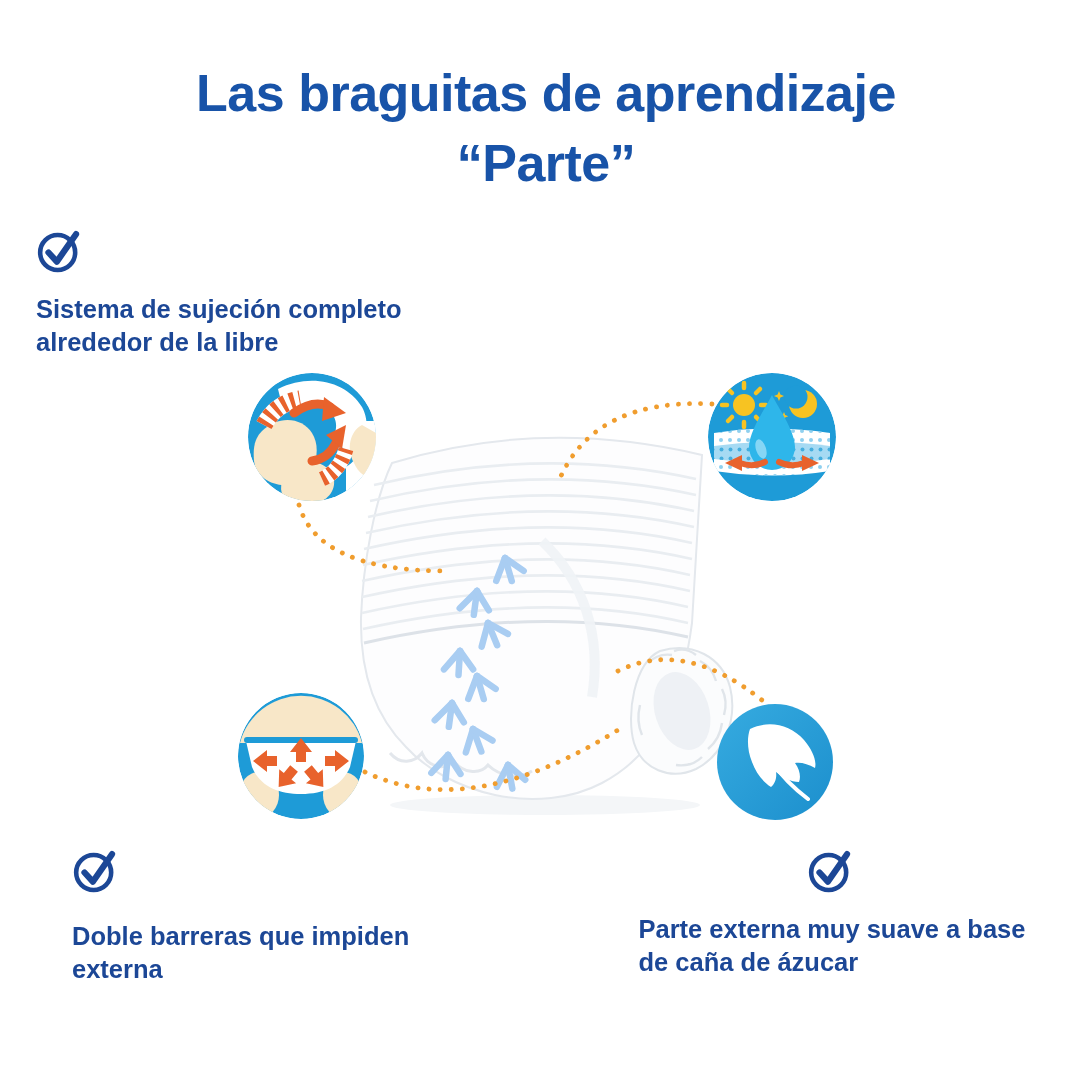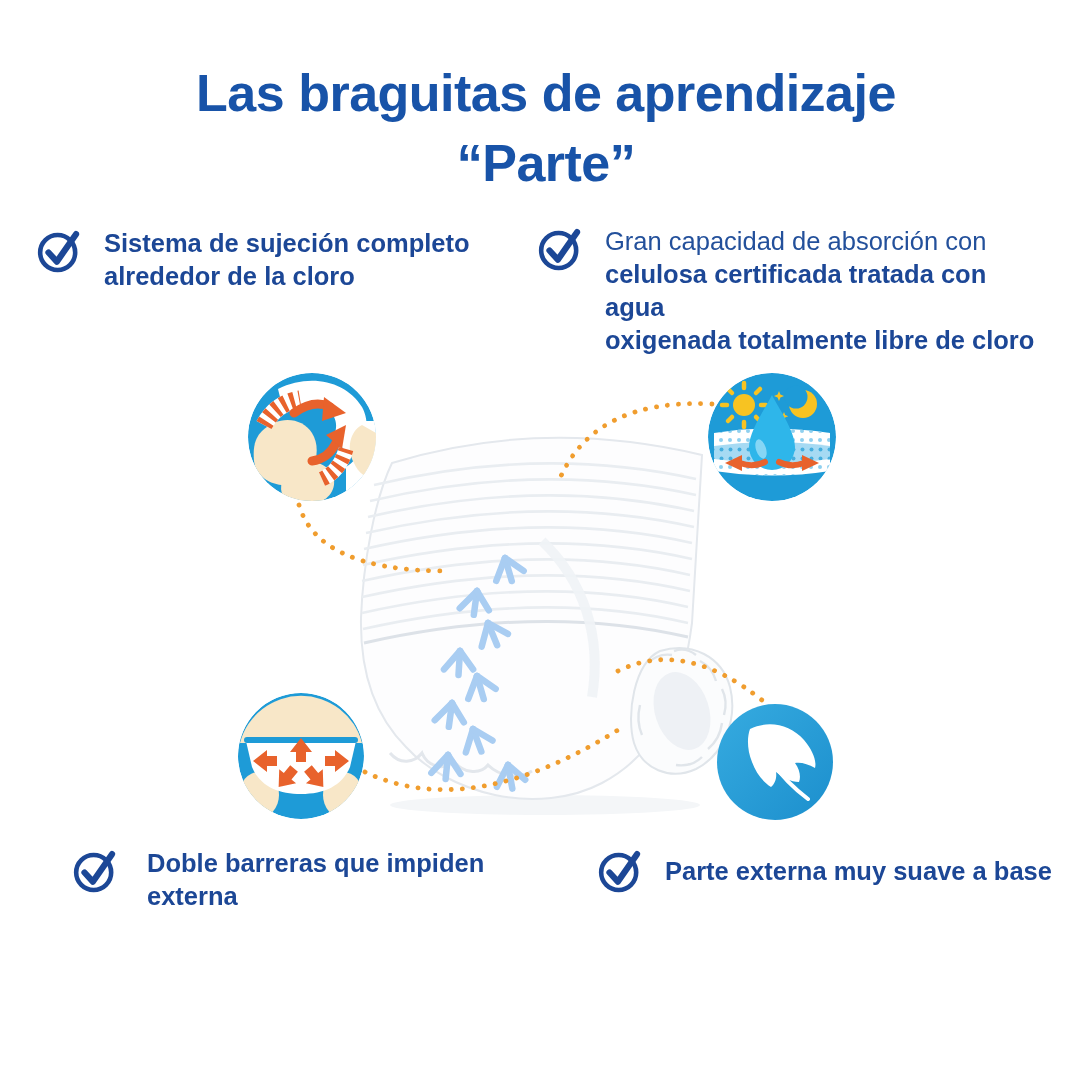--- a/index.html
+++ b/index.html
@@ -5,21 +5,21 @@
   html,body{margin:0;padding:0;background:#ffffff;}
   .canvas{
     position:relative;width:1080px;height:1080px;background:#ffffff;
     font-family:"Liberation Sans",sans-serif;overflow:hidden;
   }
   .title{
     position:absolute;top:52px;left:0;width:100%;text-align:center;
     color:#1853a8;font-weight:700;font-size:52px;line-height:70px;letter-spacing:-0.5px;
   }
   .title span{display:block;}
-  .feature{position:absolute;display:flex;align-items:flex-start;gap:18px;}
+  .feature{position:absolute;display:flex;align-items:flex-start;gap:18px;flex-direction:column;}
   .feature .check{flex:0 0 auto;width:50px;height:50px;margin-top:-2px;}
   .feature .txt{color:#1c4796;font-size:25.5px;line-height:33px;font-weight:700;}
   .feature .txt span{display:block;}
   .feature .txt .regular{font-weight:400;color:#23509b;}
   .f-tl{left:36px;top:227px;width:470px;}
   .f-tr{left:537px;top:225px;width:505px;}
   .f-bl{left:72px;top:847px;width:470px;gap:25px;}
   .f-br{left:597px;top:847px;width:470px;align-items:center;}
   .bubble{position:absolute;}
   .b-tl{left:248px;top:373px;width:128px;height:128px;}
@@ -112,54 +112,44 @@
     </g>
   </svg>
 
   <div class="feature f-tl">
     <svg class="check" viewBox="0 0 60 60">
       <circle cx="26" cy="33" r="21" fill="none" stroke="#1c4796" stroke-width="5.5"></circle>
       <path d="M15 33 L25 44 L48 11" fill="none" stroke="#1c4796" stroke-width="7.5" stroke-linecap="round" stroke-linejoin="round"></path>
     </svg>
     <div class="txt">
       <span>Sistema de sujeción completo</span>
-      <span>alrededor de la cloro</span>
+      <span>alrededor de la libre</span>
     </div>
   </div>
 
-  <div class="feature f-tr">
-    <svg class="check" viewBox="0 0 60 60">
-      <circle cx="26" cy="33" r="21" fill="none" stroke="#1c4796" stroke-width="5.5"></circle>
-      <path d="M15 33 L25 44 L48 11" fill="none" stroke="#1c4796" stroke-width="7.5" stroke-linecap="round" stroke-linejoin="round"></path>
-    </svg>
-    <div class="txt">
-      <span class="regular">Gran capacidad de absorción con</span>
-      <span>celulosa certificada tratada con agua</span>
-      <span>oxigenada totalmente libre de cloro</span>
-    </div>
-  </div>
 
   <div class="feature f-bl">
     <svg class="check" viewBox="0 0 60 60">
       <circle cx="26" cy="33" r="21" fill="none" stroke="#1c4796" stroke-width="5.5"></circle>
       <path d="M15 33 L25 44 L48 11" fill="none" stroke="#1c4796" stroke-width="7.5" stroke-linecap="round" stroke-linejoin="round"></path>
     </svg>
     <div class="txt">
       <span>Doble barreras que impiden</span>
       <span>externa</span>
     </div>
   </div>
 
   <div class="feature f-br">
     <svg class="check" viewBox="0 0 60 60">
       <circle cx="26" cy="33" r="21" fill="none" stroke="#1c4796" stroke-width="5.5"></circle>
       <path d="M15 33 L25 44 L48 11" fill="none" stroke="#1c4796" stroke-width="7.5" stroke-linecap="round" stroke-linejoin="round"></path>
     </svg>
     <div class="txt">
       <span>Parte externa muy suave a base</span>
+      <span>de caña de ázucar</span>
     </div>
   </div>
 
   <div class="bubble b-tl">
     <svg viewBox="0 0 128 128">
       <defs>
           <clipPath id="clipTL">
             <circle cx="64" cy="64" r="64"></circle>
           </clipPath>
         </defs>

